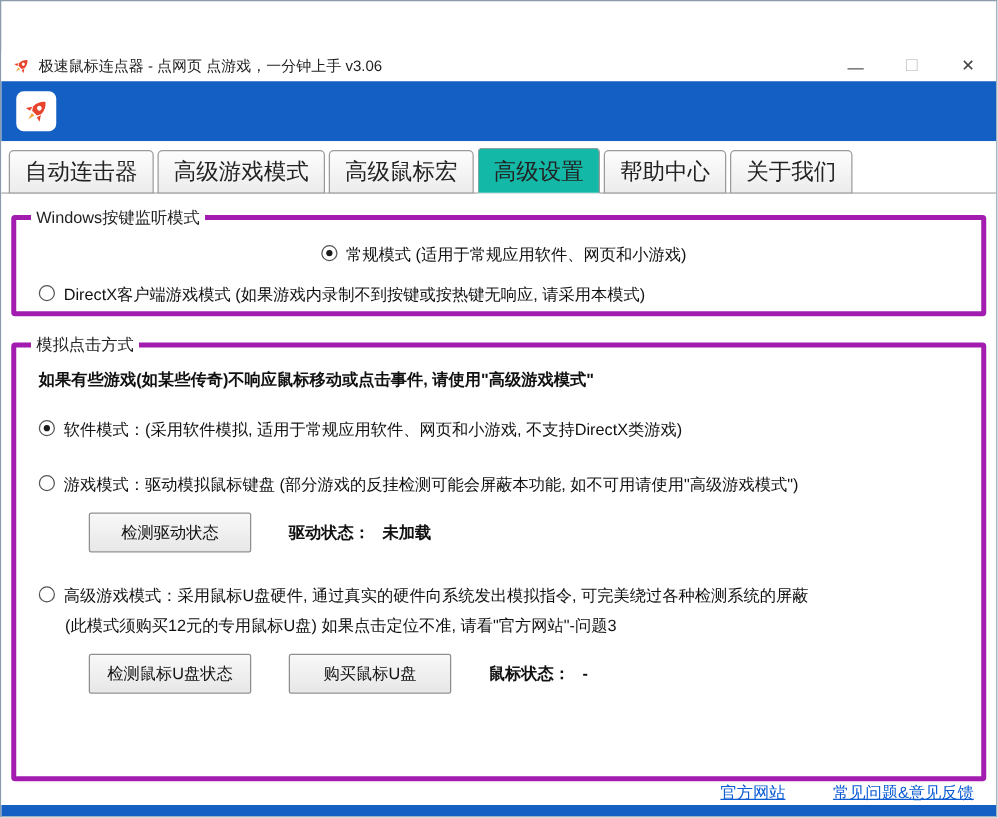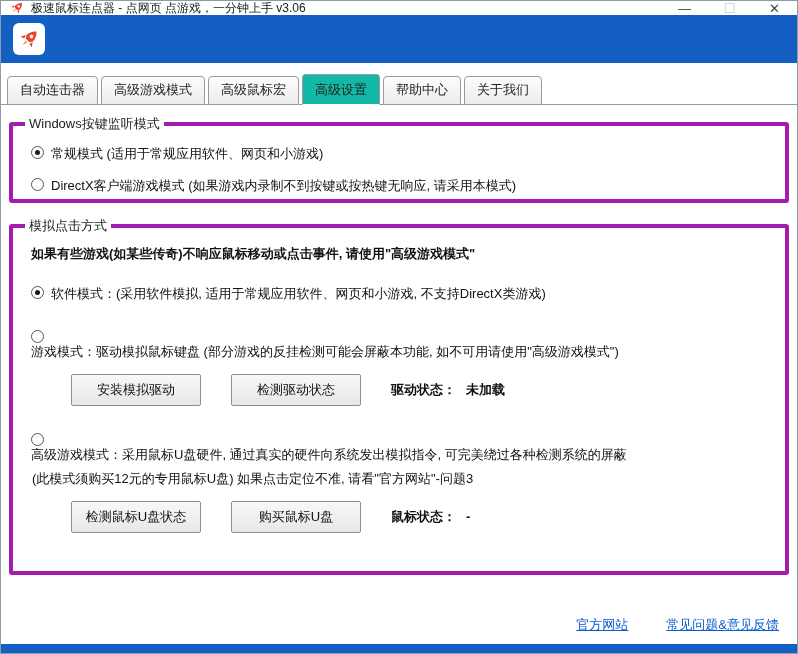--- a/index.html
+++ b/index.html
@@ -9,23 +9,23 @@
   }
   .window {
     width: 798px; height: 654px;
     background: #fff;
     border: 1px solid #8c9bab;
     display: flex; flex-direction: column;
     overflow: hidden;
   }
   
   .titlebar {
-    height: 14px; flex: none;
+    height: 24px; flex: none;
     display: flex; align-items: center;
-    background: #fff; padding-left: 8px;
+    background: #fff; padding-left: 8px; margin-top: 40px;
   }
   .titlebar-icon { width: 16px; height: 16px; margin-right: 6px; flex: none; }
   .titlebar-text { font-size: 12px; color: #222; white-space: nowrap; }
   .win-controls { margin-left: auto; display: flex; height: 100%; }
   .win-btn {
     width: 45px; height: 100%;
     display: flex; align-items: center; justify-content: center;
     font-size: 13px; color: #444; cursor: default;
   }
   .win-btn.max { color: #c9c9c9; }
@@ -43,21 +43,21 @@
   .header-title { color: #fff; font-size: 17px; font-weight: bold; letter-spacing: 1px; }
   
   .tabbar {
     height: 42px; flex: none;
     display: flex; align-items: flex-end;
     padding: 0 6px; gap: 3px;
     background: #fff;
     border-bottom: 1px solid #9b9b9b;
   }
   .tab {
-    font-size: 13px; color: #222;
+    font-size: 18px; color: #222;
     padding: 4px 12px 5px;
     border: 1px solid #9b9b9b; border-bottom: 1px solid #9b9b9b;
     border-radius: 4px 4px 0 0;
     background: linear-gradient(#fdfdfd, #ececec);
     margin-bottom: -1px;
     cursor: default; white-space: nowrap;
   }
   .tab.active {
     background: #14b8a6;
     border-bottom-color: #fff;
@@ -88,24 +88,24 @@
     width: 13px; height: 13px; flex: none;
     border: 1px solid #555; border-radius: 50%;
     background: #fff; position: relative;
     margin-right: 7px; margin-top: 1px;
   }
   .radio.checked::after {
     content: ""; position: absolute;
     left: 3px; top: 3px; width: 5px; height: 5px;
     border-radius: 50%; background: #1a1a1a;
   }
-  .mt10 { margin-top: 10px; }
+  .mt10 { margin-top: 10px; justify-content: center; }
   .mt14 { margin-top: 14px; }
   .mt22 { margin-top: 22px; }
-  .mt26 { margin-top: 26px; flex-direction: column; }
+  .mt26 { margin-top: 26px; }
   .bold-note {
     font-size: 13px; font-weight: bold; color: #111;
     margin: 8px 0 0 8px;
   }
   .button-row {
     display: flex; align-items: center;
     margin: 13px 0 0 48px; gap: 30px;
   }
   .btn {
     font-family: inherit; font-size: 13px; color: #111;
@@ -199,21 +199,20 @@
         <span class="radio checked"></span>
         <span>软件模式：(采用软件模拟, 适用于常规应用软件、网页和小游戏, 不支持DirectX类游戏)</span>
       </div>
 
       <div class="radio-row mt26">
         <span class="radio"></span>
         <span>游戏模式：驱动模拟鼠标键盘 (部分游戏的反挂检测可能会屏蔽本功能, 如不可用请使用"高级游戏模式")</span>
       </div>
 
       <div class="button-row">
-        <button class="btn">安装模拟驱动</button>
         <button class="btn">检测驱动状态</button>
         <span class="status"><span>驱动状态：</span><span class="value">未加载</span></span>
       </div>
 
       <div class="radio-row mt26">
         <span class="radio"></span>
         <span class="two-line">
           <span>高级游戏模式：采用鼠标U盘硬件, 通过真实的硬件向系统发出模拟指令, 可完美绕过各种检测系统的屏蔽</span>
           <div class="line2">(此模式须购买12元的专用鼠标U盘) 如果点击定位不准, 请看"官方网站"-问题3</div>
         </span>

